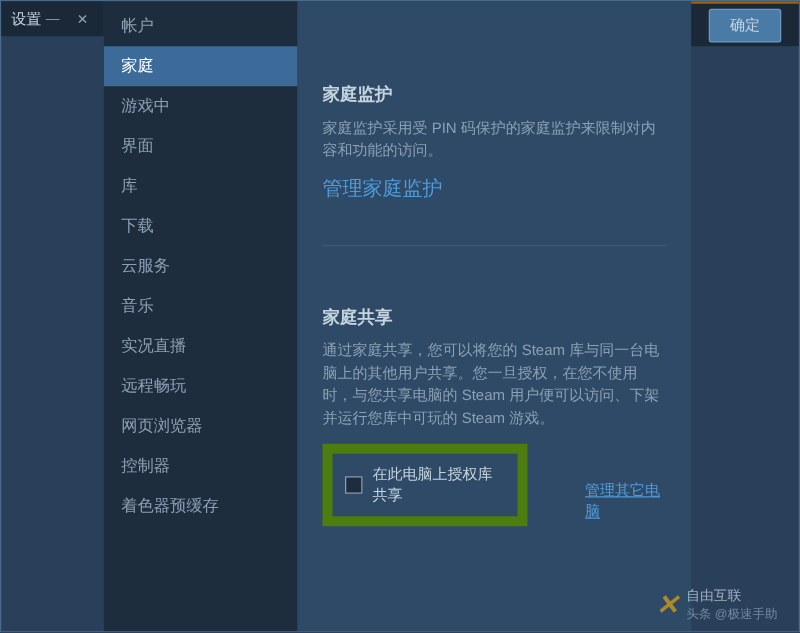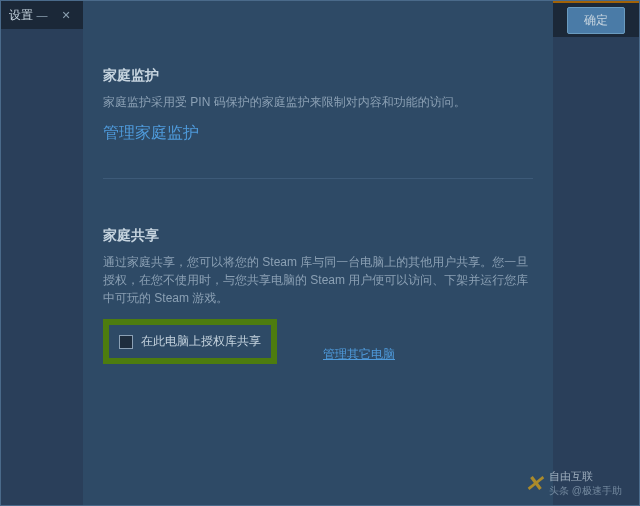--- a/index.html
+++ b/index.html
@@ -94,25 +94,24 @@
     }
     .divider {
       height: 1px;
       background: #3d5a78;
       margin: 14px 0;
     }
     .checkbox-row {
       display: flex;
       align-items: center;
       padding: 8px 10px;
-      border: 6px solid #4d7c0f;
+      border: 8px solid #4d7c0f;
       display: inline-flex;
       gap: 8px;
       margin-bottom: 26px;
-      text-align: right;
     }
     .checkbox {
       width: 14px;
       height: 14px;
       border: 1px solid #8ba0b4;
       background: #1e2d3d;
       flex-shrink: 0;
     }
     .checkbox-label {
       font-size: 12px;
@@ -174,20 +173,35 @@
 
 <div class="window">
   <div class="titlebar">
     <span class="titlebar-title">设置</span>
     <div class="titlebar-controls">
       <div class="titlebar-btn">—</div>
       <div class="titlebar-btn">✕</div>
     </div>
   </div>
   <div class="content">
+    <div class="sidebar">
+      <div class="sidebar-item">帐户</div>
+      <div class="sidebar-item active">家庭</div>
+      <div class="sidebar-item">游戏中</div>
+      <div class="sidebar-item">界面</div>
+      <div class="sidebar-item">库</div>
+      <div class="sidebar-item">下载</div>
+      <div class="sidebar-item">云服务</div>
+      <div class="sidebar-item">音乐</div>
+      <div class="sidebar-item">实况直播</div>
+      <div class="sidebar-item">远程畅玩</div>
+      <div class="sidebar-item">网页浏览器</div>
+      <div class="sidebar-item">控制器</div>
+      <div class="sidebar-item">着色器预缓存</div>
+    </div>
     <div class="main-content">
       <div class="section-title">家庭监护</div>
       <div class="section-desc">家庭监护采用受 PIN 码保护的家庭监护来限制对内容和功能的访问。</div>
       <a class="link-text">管理家庭监护</a>
       <div class="divider"></div>
       <div class="section-title">家庭共享</div>
       <div class="section-desc">通过家庭共享，您可以将您的 Steam 库与同一台电脑上的其他用户共享。您一旦授权，在您不使用时，与您共享电脑的 Steam 用户便可以访问、下架并运行您库中可玩的 Steam 游戏。</div>
       <div style="display:flex; align-items:center; gap:16px; margin-top:6px;">
         <div class="checkbox-row">
           <div class="checkbox"></div>

